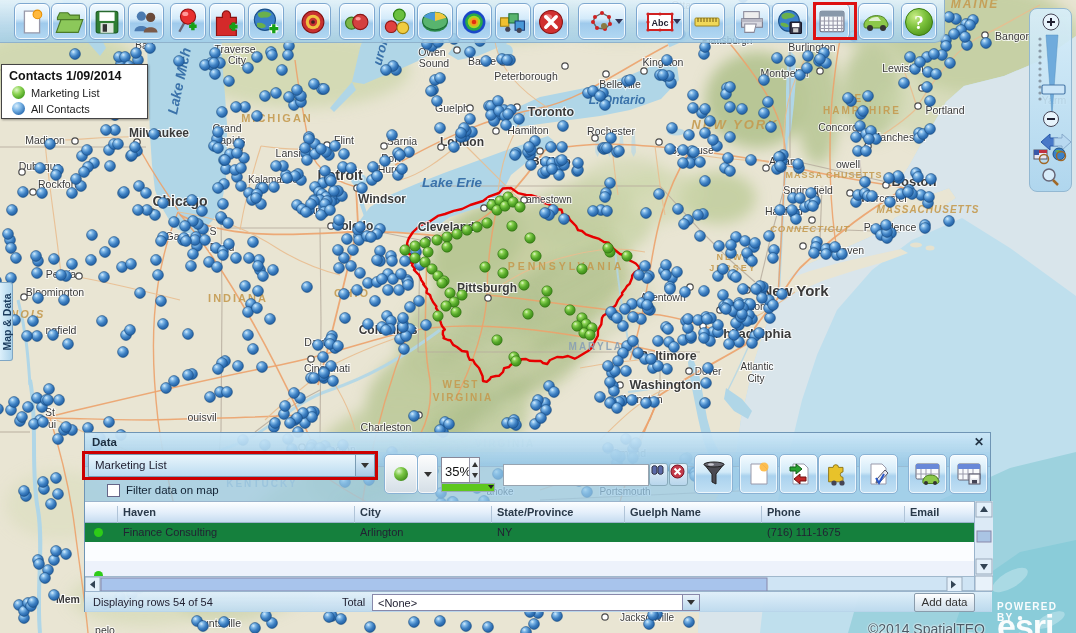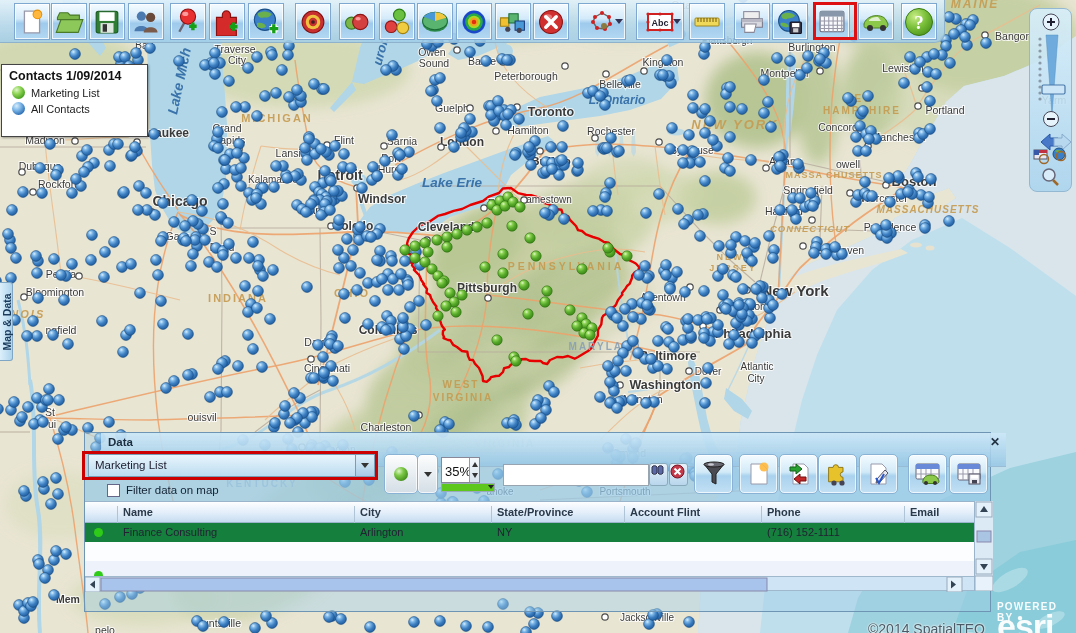--- a/index.html
+++ b/index.html
@@ -2,46 +2,46 @@
 <html><head><meta charset="utf-8">
 <style>
 *{margin:0;padding:0;box-sizing:border-box}
 html,body{width:1076px;height:633px;overflow:hidden}
 body{font-family:"Liberation Sans",sans-serif;position:relative;background:#e9e5d3}
 #app{position:absolute;left:0;top:0;width:1076px;height:633px;overflow:hidden}
 
 #toolbar{position:absolute;left:0;top:0;width:945px;height:43px;
  background:linear-gradient(180deg,rgba(225,242,252,.9),rgba(180,216,238,.88) 60%,rgba(160,205,232,.85));
  border-bottom:1px solid #8fb2cc;border-right:1px solid #8fb2cc;border-radius:0 0 10px 0;}
-.tbtn{position:absolute;top:3px;width:36px;height:37px;border-radius:0;
+.tbtn{position:absolute;top:3px;width:36px;height:37px;border-radius:6px;
  background:linear-gradient(180deg,#f4fbff 0%,#d3eafa 42%,#9fcaec 55%,#b2d8f2 100%);
  border:1px solid #7ea8d0;box-shadow:inset 0 0 0 1px rgba(255,255,255,.8);}
 .tbtn svg{position:absolute;left:50%;top:50%;transform:translate(-50%,-50%)}
 .tbtn .dd{position:absolute;right:2px;top:15px;width:0;height:0;border-left:4px solid transparent;border-right:4px solid transparent;border-top:5px solid #335}
 .twide{width:48px}
 #tredbox{position:absolute;left:813px;top:2px;width:44px;height:38px;border:3px solid #dd1111}
 
-#legend{position:absolute;left:1px;top:64px;width:147px;height:73px;background:#fff;border:1px solid #444;box-shadow:1px 1px 2px rgba(0,0,0,.35)}
+#legend{position:absolute;left:1px;top:64px;width:147px;height:55px;background:#fff;border:1px solid #444;box-shadow:1px 1px 2px rgba(0,0,0,.35)}
 #legend .t{font-size:12.5px;font-weight:bold;color:#111;margin:4px 0 0 7px;letter-spacing:0px}
 #legend .r{font-size:11px;color:#222;margin:4px 0 0 29px;position:relative}
 .sphb,.sphg{position:absolute;width:13px;height:13px;border-radius:50%}
 .sphg{background:radial-gradient(circle at 35% 30%,#dff6c8,#8ed455 35%,#47a01e 75%,#357a12)}
 .sphb{background:radial-gradient(circle at 35% 30%,#d8eefc,#7fb8e8 35%,#2d6fb4 75%,#1c5a9e)}
 
 #maptab{position:absolute;left:0;top:282px;width:13px;height:79px;
  background:linear-gradient(90deg,#dcf0fb,#aed4ec);border:1px solid #7fa6c4;border-left:none;border-radius:0 3px 3px 0}
 #maptab span{position:absolute;left:-33px;top:33px;width:79px;transform:rotate(-90deg);transform-origin:center;
  font-size:10.5px;font-weight:bold;color:#1a3a5c;text-align:center;white-space:nowrap}
 
 #zoomctl{position:absolute;left:1029px;top:8px;width:43px;height:184px;border-radius:8px;
  background:linear-gradient(180deg,rgba(215,238,250,.92),rgba(170,212,238,.88));border:1px solid #93b8d2}
 
 #dpanel{position:absolute;left:84px;top:432px;width:907px;height:180px;
  border:1px solid #6f95b5;background:rgba(165,208,233,.45)}
-#dtitle{position:absolute;left:16px;top:0;width:100%;height:34px;
+#dtitle{position:absolute;left:0;top:0;width:100%;height:34px;
  background:linear-gradient(180deg,rgba(205,232,248,.9),rgba(150,198,228,.82));border-bottom:1px solid rgba(120,160,190,.6)}
 #dtitle b{font-size:11.5px;color:#1c2e40;position:absolute;left:7px;top:3px}
 #dclose{position:absolute;right:6px;top:2px;font-size:12px;color:#234;font-weight:bold}
 #dtools{position:absolute;left:0;top:19px;width:100%;height:79px;background:rgba(148,200,232,.5)}
 #dredbox{position:absolute;left:-3px;top:18px;width:296px;height:29px;border:3px solid #cc0000}
 #ddrop{position:absolute;left:3px;top:21px;width:287px;height:23px;border:1px solid #7a9cb4;
  background:linear-gradient(180deg,#e8f5fc,#bcdcf0);}
 #ddrop span{position:absolute;left:6px;top:4px;font-size:11.5px;color:#223}
 #ddrop .ab{position:absolute;right:0;top:0;width:19px;height:21px;border-left:1px solid #7a9cb4;
  background:linear-gradient(180deg,#e0f0fa,#a8cce6)}
@@ -1744,34 +1744,34 @@
           <rect x="16" y="18" width="5" height="3.5" fill="#445"></rect>
         </svg>
       </div>
 <div id="dhead">
         <div class="cline" style="left:32px"></div>
         <div class="cline" style="left:269px"></div>
         <div class="cline" style="left:406px"></div>
         <div class="cline" style="left:539px"></div>
         <div class="cline" style="left:676px"></div>
         <div class="cline" style="left:819px"></div>
-        <div style="left:38px">Name</div>
+        <div style="left:38px">Haven</div>
         <div style="left:275px">City</div>
         <div style="left:412px">State/Province</div>
-        <div style="left:545px">Account Flint</div>
+        <div style="left:545px">Guelph Name</div>
         <div style="left:682px">Phone</div>
         <div style="left:825px">Email</div>
       </div>
 <div id="drows">
         <div class="drow" style="top:0;background:#15803d">
           <i class="gdot"></i>
           <div style="left:38px">Finance Consulting</div>
           <div style="left:275px">Arlington</div>
           <div style="left:412px">NY</div>
-          <div style="left:682px">(716) 152-1111</div>
+          <div style="left:682px">(716) 111-1675</div>
         </div>
         <div class="drow" style="top:38px;background:#edf2fb;height:15px">
           <i class="gdot" style="top:10px"></i>
         </div>
       </div>
 <div id="dvscroll">
 <svg width="18" height="90">
           <rect x="0" y="0" width="18" height="90" fill="#dceaf6"></rect>
 <rect x="1" y="1" width="16" height="15" fill="#e4f0fa" stroke="#9ab"></rect>
           <path d="M9,5 l4,6 h-8 Z" fill="#345"></path>
@@ -1781,18 +1781,29 @@
 <rect x="0" y="75" width="18" height="15" fill="#e8f2fa" stroke="#9ab"></rect>
         </svg></div>
 <div id="dhscroll">
 <svg width="889" height="15">
           <rect x="0" y="0" width="15" height="15" fill="#e4f0fa" stroke="#9ab"></rect>
           <path d="M10,3.5 l-5,4 5,4 Z" fill="#345"></path>
 <rect x="16" y="1" width="666" height="13" fill="#a8c4ec" stroke="#88a"></rect>
 <rect x="862" y="0" width="15" height="15" fill="#e4f0fa" stroke="#9ab"></rect>
           <path d="M866,3.5 l5,4 -5,4 Z" fill="#345"></path>
         </svg></div>
+<div id="dbottom">
+<span style="left:8px">Displaying rows 54 of 54</span>
+<span style="left:257px">Total</span>
+<div id="dtotaldrop">
+          <span style="position:absolute;left:5px;top:2px">&lt;None&gt;</span>
+<div style="position:absolute;right:0;top:0;width:17px;height:15px;border-left:1px solid #88a;background:linear-gradient(180deg,#e8f2fa,#b8d6ec)">
+            <i class="darr" style="left:4px;top:5px"></i>
+          </div>
+        </div>
+<div id="daddbtn">Add data</div>
+</div>
 </div>
     <div id="esri">
       <div class="pb">POWERED BY ●</div>
       <div class="lg">esri</div>
     </div>
 <div id="copyr">©2014 SpatialTEQ</div>
   </div>
 </body></html>

